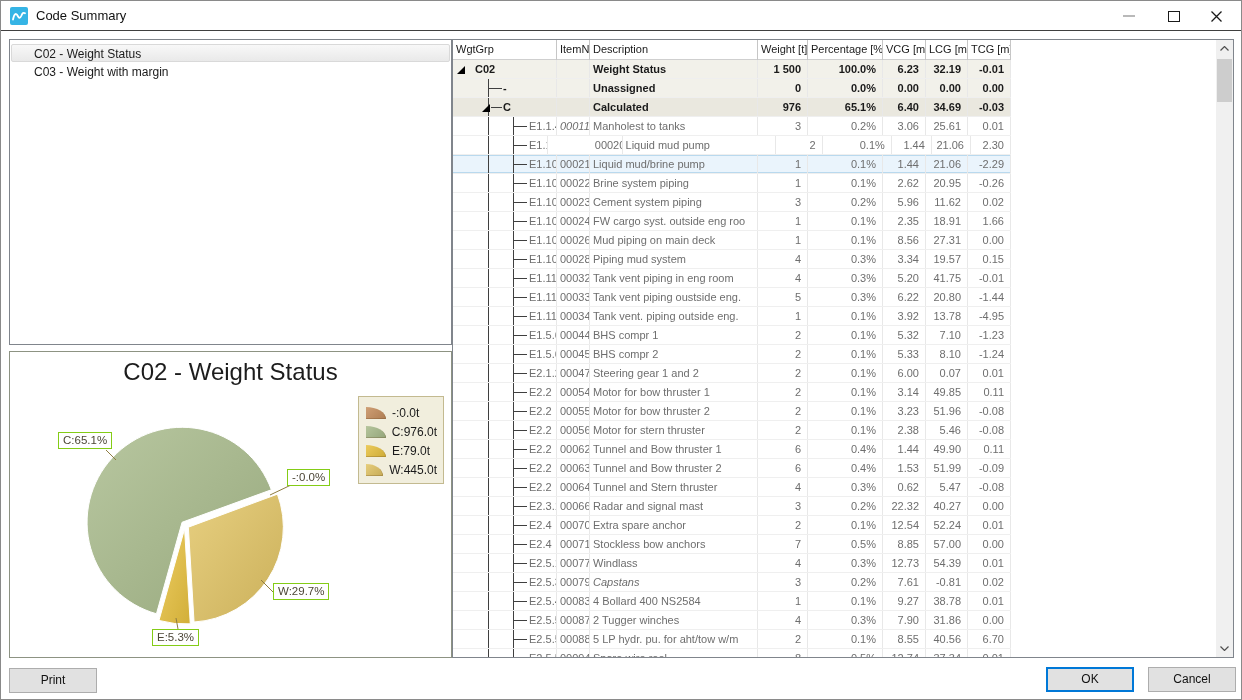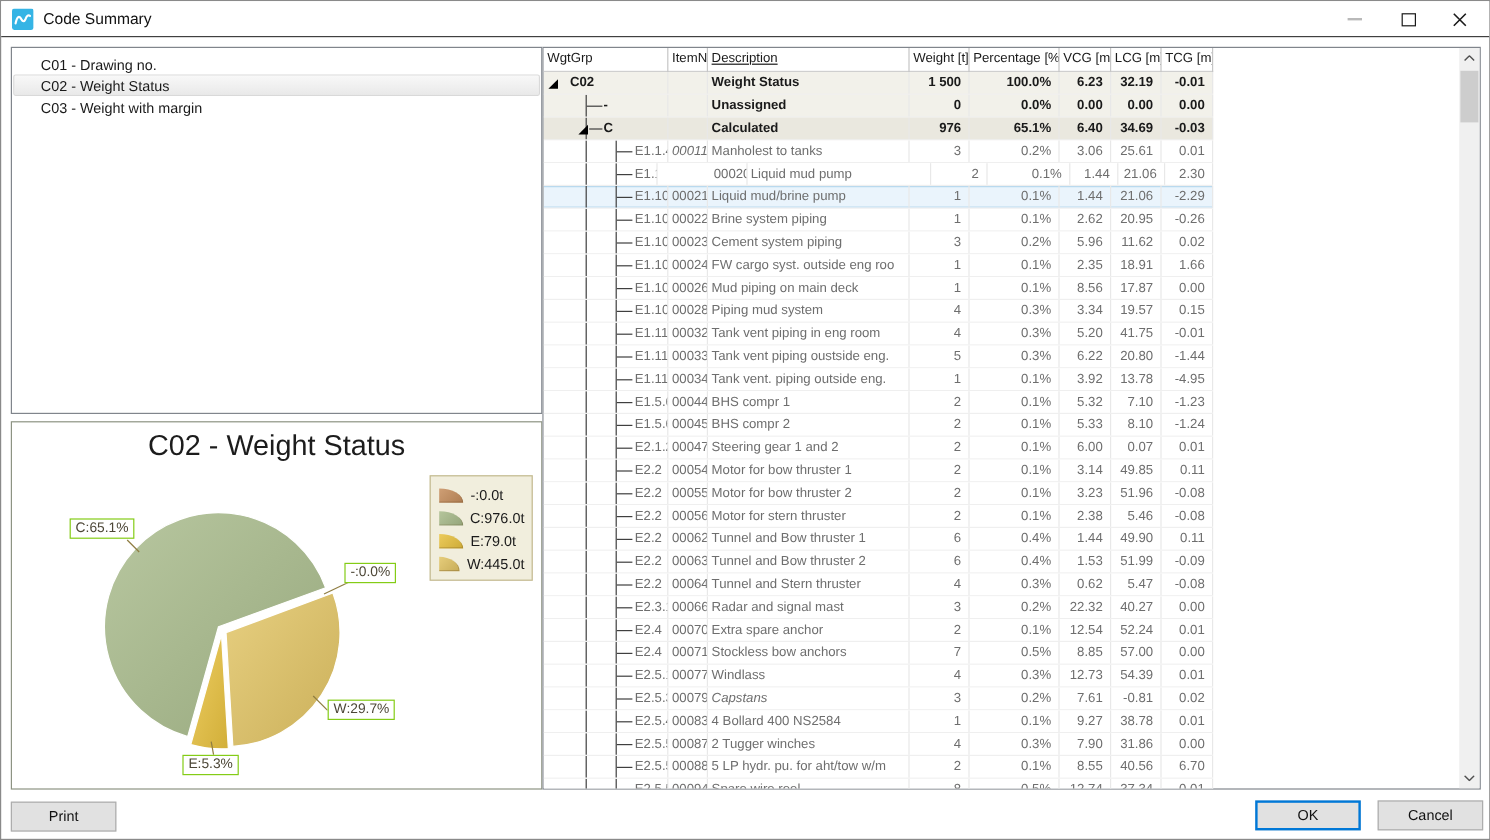--- a/index.html
+++ b/index.html
@@ -79,21 +79,20 @@
         <div class="max-glyph"></div>
       </div>
     <div class="winbtn btn-close">
       <svg width="13" height="13" viewBox="0 0 13 13">
         <path d="M1.5 1.5 L11.5 11.5 M11.5 1.5 L1.5 11.5" stroke="#1a1a1a" stroke-width="1.3"></path>
       </svg>
     </div>
   </div>
 
   <div class="list-panel">
-      <div class="li">C01 - Drawing no.</div>
       <div class="li sel">C02 - Weight Status</div>
       <div class="li">C03 - Weight with margin</div>
     </div>
 
   <div class="chart-panel">
     <div class="chart-title">C02 - Weight Status</div>
     <svg class="pie-svg" viewBox="0 0 441 305">
         <defs>
           <linearGradient id="sg1" x1="0" y1="0" x2="1" y2="1">
             <stop offset="0" stop-color="#b8c7a0"></stop>
@@ -139,21 +138,21 @@
           <span class="legend-swatch" style="background: linear-gradient(135deg, rgb(230, 205, 123), rgb(199, 172, 88));"></span>
           <span class="legend-label">W:445.0t</span>
         </div>
       </div>
   </div>
 
   <div class="table-panel">
     <div class="thead">
         <div class="hcell" style="width: 104px;">WgtGrp</div>
         <div class="hcell" style="width: 33px;">ItemNo</div>
-        <div class="hcell" style="width: 168px; text-decoration: underline;">Description</div>
+        <div class="hcell" style="width: 168px;">Description</div>
         <div class="hcell r" style="width: 50px;">Weight [t]</div>
         <div class="hcell r" style="width: 75px;">Percentage [%]</div>
         <div class="hcell r" style="width: 43px;">VCG [m]</div>
         <div class="hcell r" style="width: 42px;">LCG [m]</div>
         <div class="hcell r" style="width: 43px;">TCG [m]</div>
       </div>
     <div class="tbody">
         <div class="trow group">
           <div class="cell tree" style="width: 104px;">
             <div class="tri" style="left: 4px;"></div>
@@ -291,21 +290,21 @@
             <div class="vl" style="left: 35px;"></div>
             <div class="vl" style="left: 60px;"></div>
             <div class="hb" style="left: 61px; width: 13px;"></div>
             <span class="tlabel" style="left: 76px;">E1.10.7</span>
           </div>
           <div class="cell" style="width: 33px;">00026</div>
           <div class="cell" style="width: 168px;">Mud piping on main deck</div>
           <div class="cell r" style="width: 50px;">1</div>
           <div class="cell r" style="width: 75px;">0.1%</div>
           <div class="cell r" style="width: 43px;">8.56</div>
-          <div class="cell r" style="width: 42px;">17.87</div>
+          <div class="cell r" style="width: 42px;">27.31</div>
           <div class="cell r" style="width: 43px;">0.00</div>
         </div>
         <div class="trow">
           <div class="cell tree" style="width: 104px;">
             <div class="vl" style="left: 35px;"></div>
             <div class="vl" style="left: 60px;"></div>
             <div class="hb" style="left: 61px; width: 13px;"></div>
             <span class="tlabel" style="left: 76px;">E1.10.7</span>
           </div>
           <div class="cell" style="width: 33px;">00028</div>

